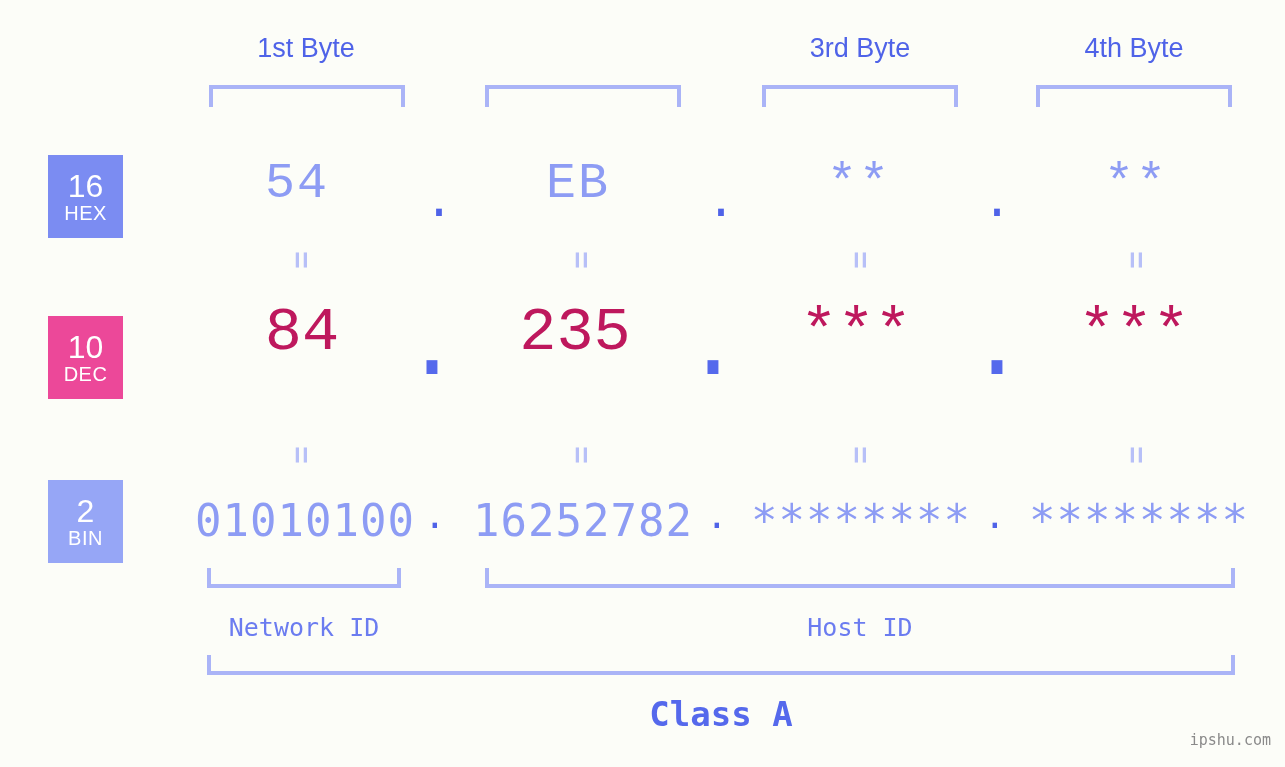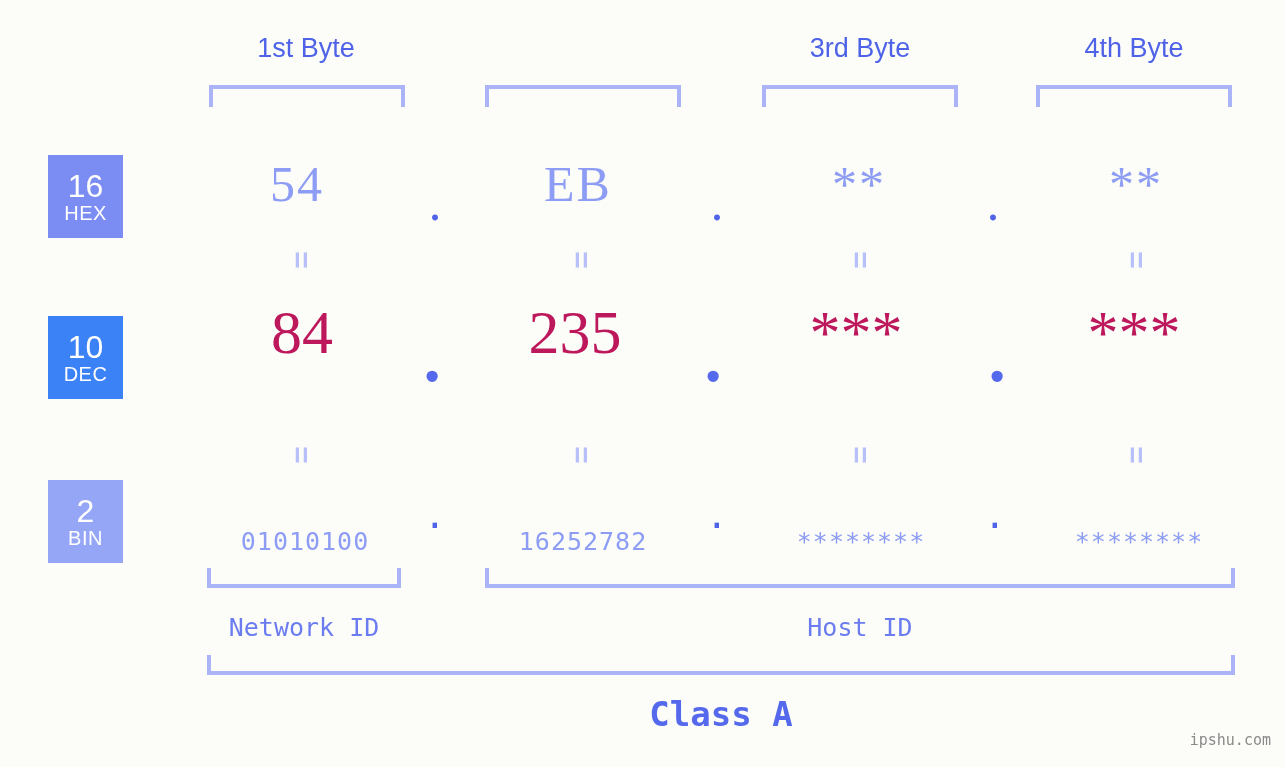--- a/index.html
+++ b/index.html
@@ -72,29 +72,29 @@
     font-size: 32px;
     font-weight: normal;
     letter-spacing: 0px;
   }
   .badge .nm {
     font-size: 20px;
     margin-top: 1px;
     letter-spacing: 0.5px;
   }
   #badge-hex { top: 155px; height: 83px; background: #7b8cf2; }
-  #badge-dec { top: 316px; height: 83px; background: #3b82f6; }
+  #badge-dec { top: 316px; height: 83px; background: #ec4899; }
   #badge-bin { top: 480px; height: 83px; background: #96a6f6; }
 
   
   .cell {
     position: absolute;
     text-align: center;
     white-space: nowrap;
-    font-family: Liberation Serif, serif;
+    font-family: Liberation Mono, monospace;
   }
 
   
   .hex-val {
     top: 155px;
     width: 196px;
     font-size: 50px;
     color: #8d9cf4;
     letter-spacing: 2px;
   }
@@ -130,25 +130,24 @@
     font-size: 95px;
     color: #5569ec;
     line-height: 1.05;
     top: 300px;
   }
 
   
   .bin-val {
     top: 495px;
     width: 230px;
-    font-size: 25px;
+    font-size: 44px;
     color: #8d9cf4;
     font-family: "DejaVu Sans Mono", monospace;
     letter-spacing: 1px;
-    margin-top: 32px;
   }
   .bin-dot {
     top: 495px;
     width: 20px;
     font-size: 36px;
     color: #4f63e8;
     font-family: "DejaVu Sans Mono", monospace;
   }
 
   

